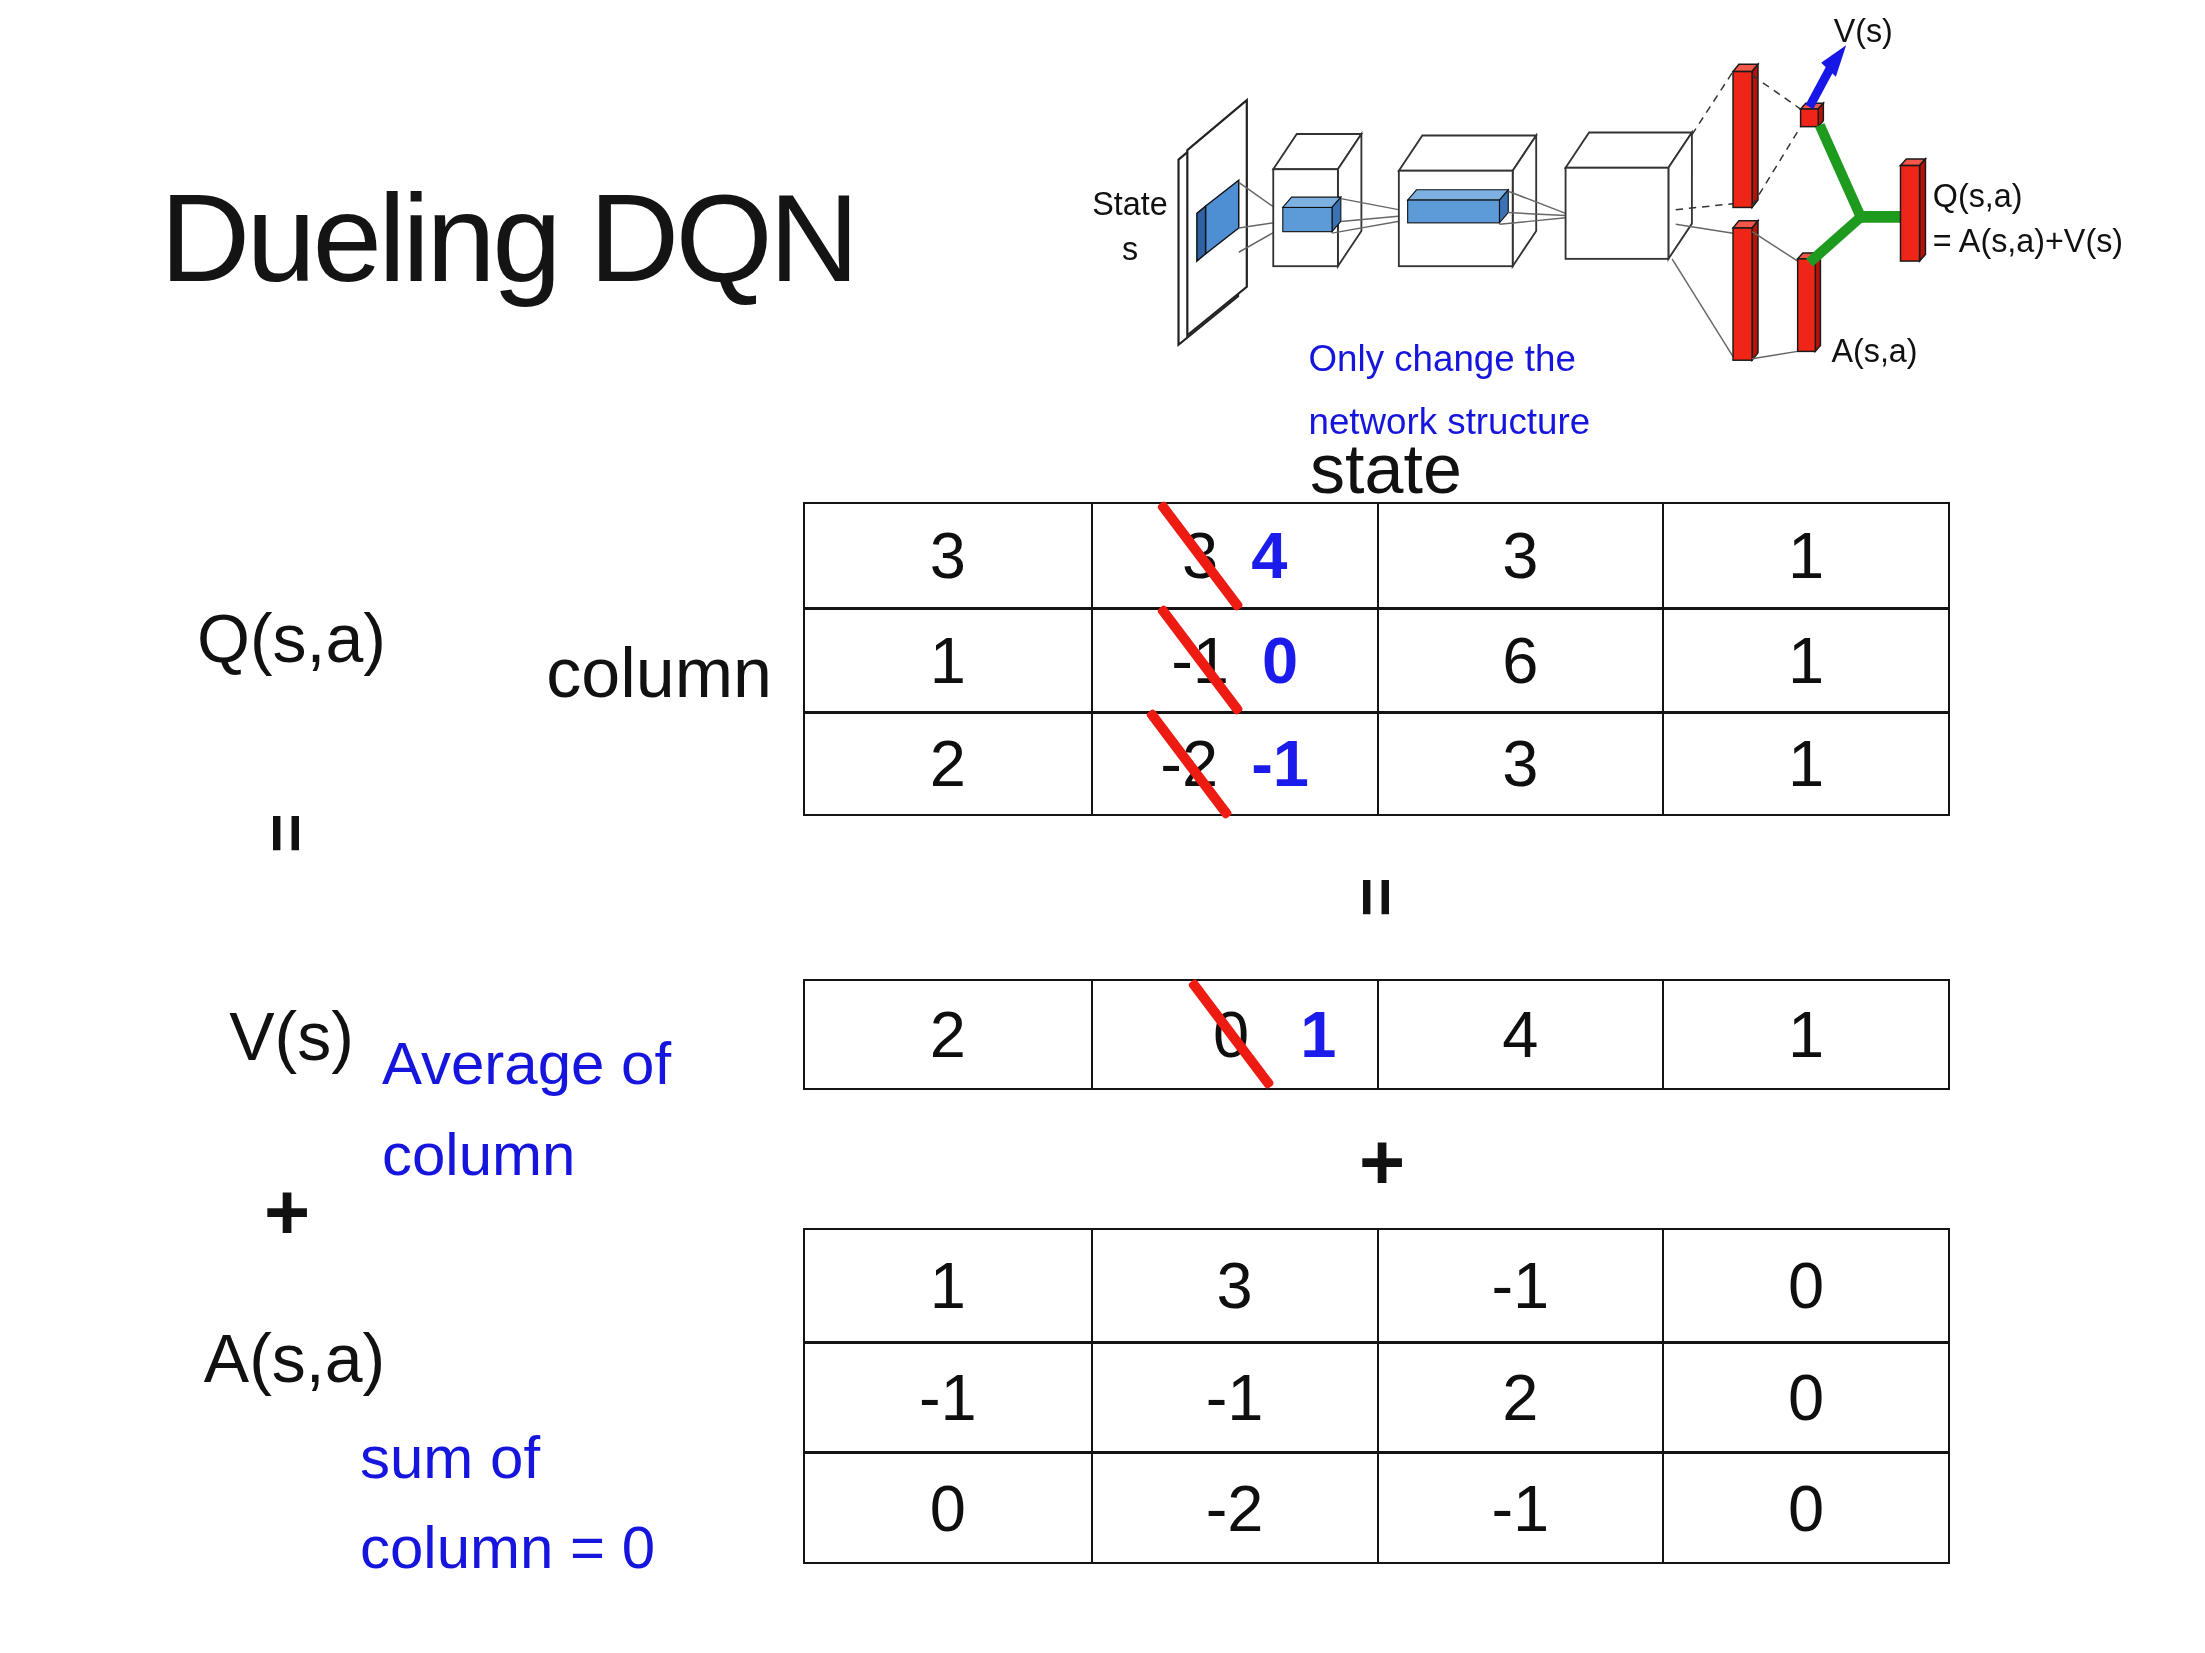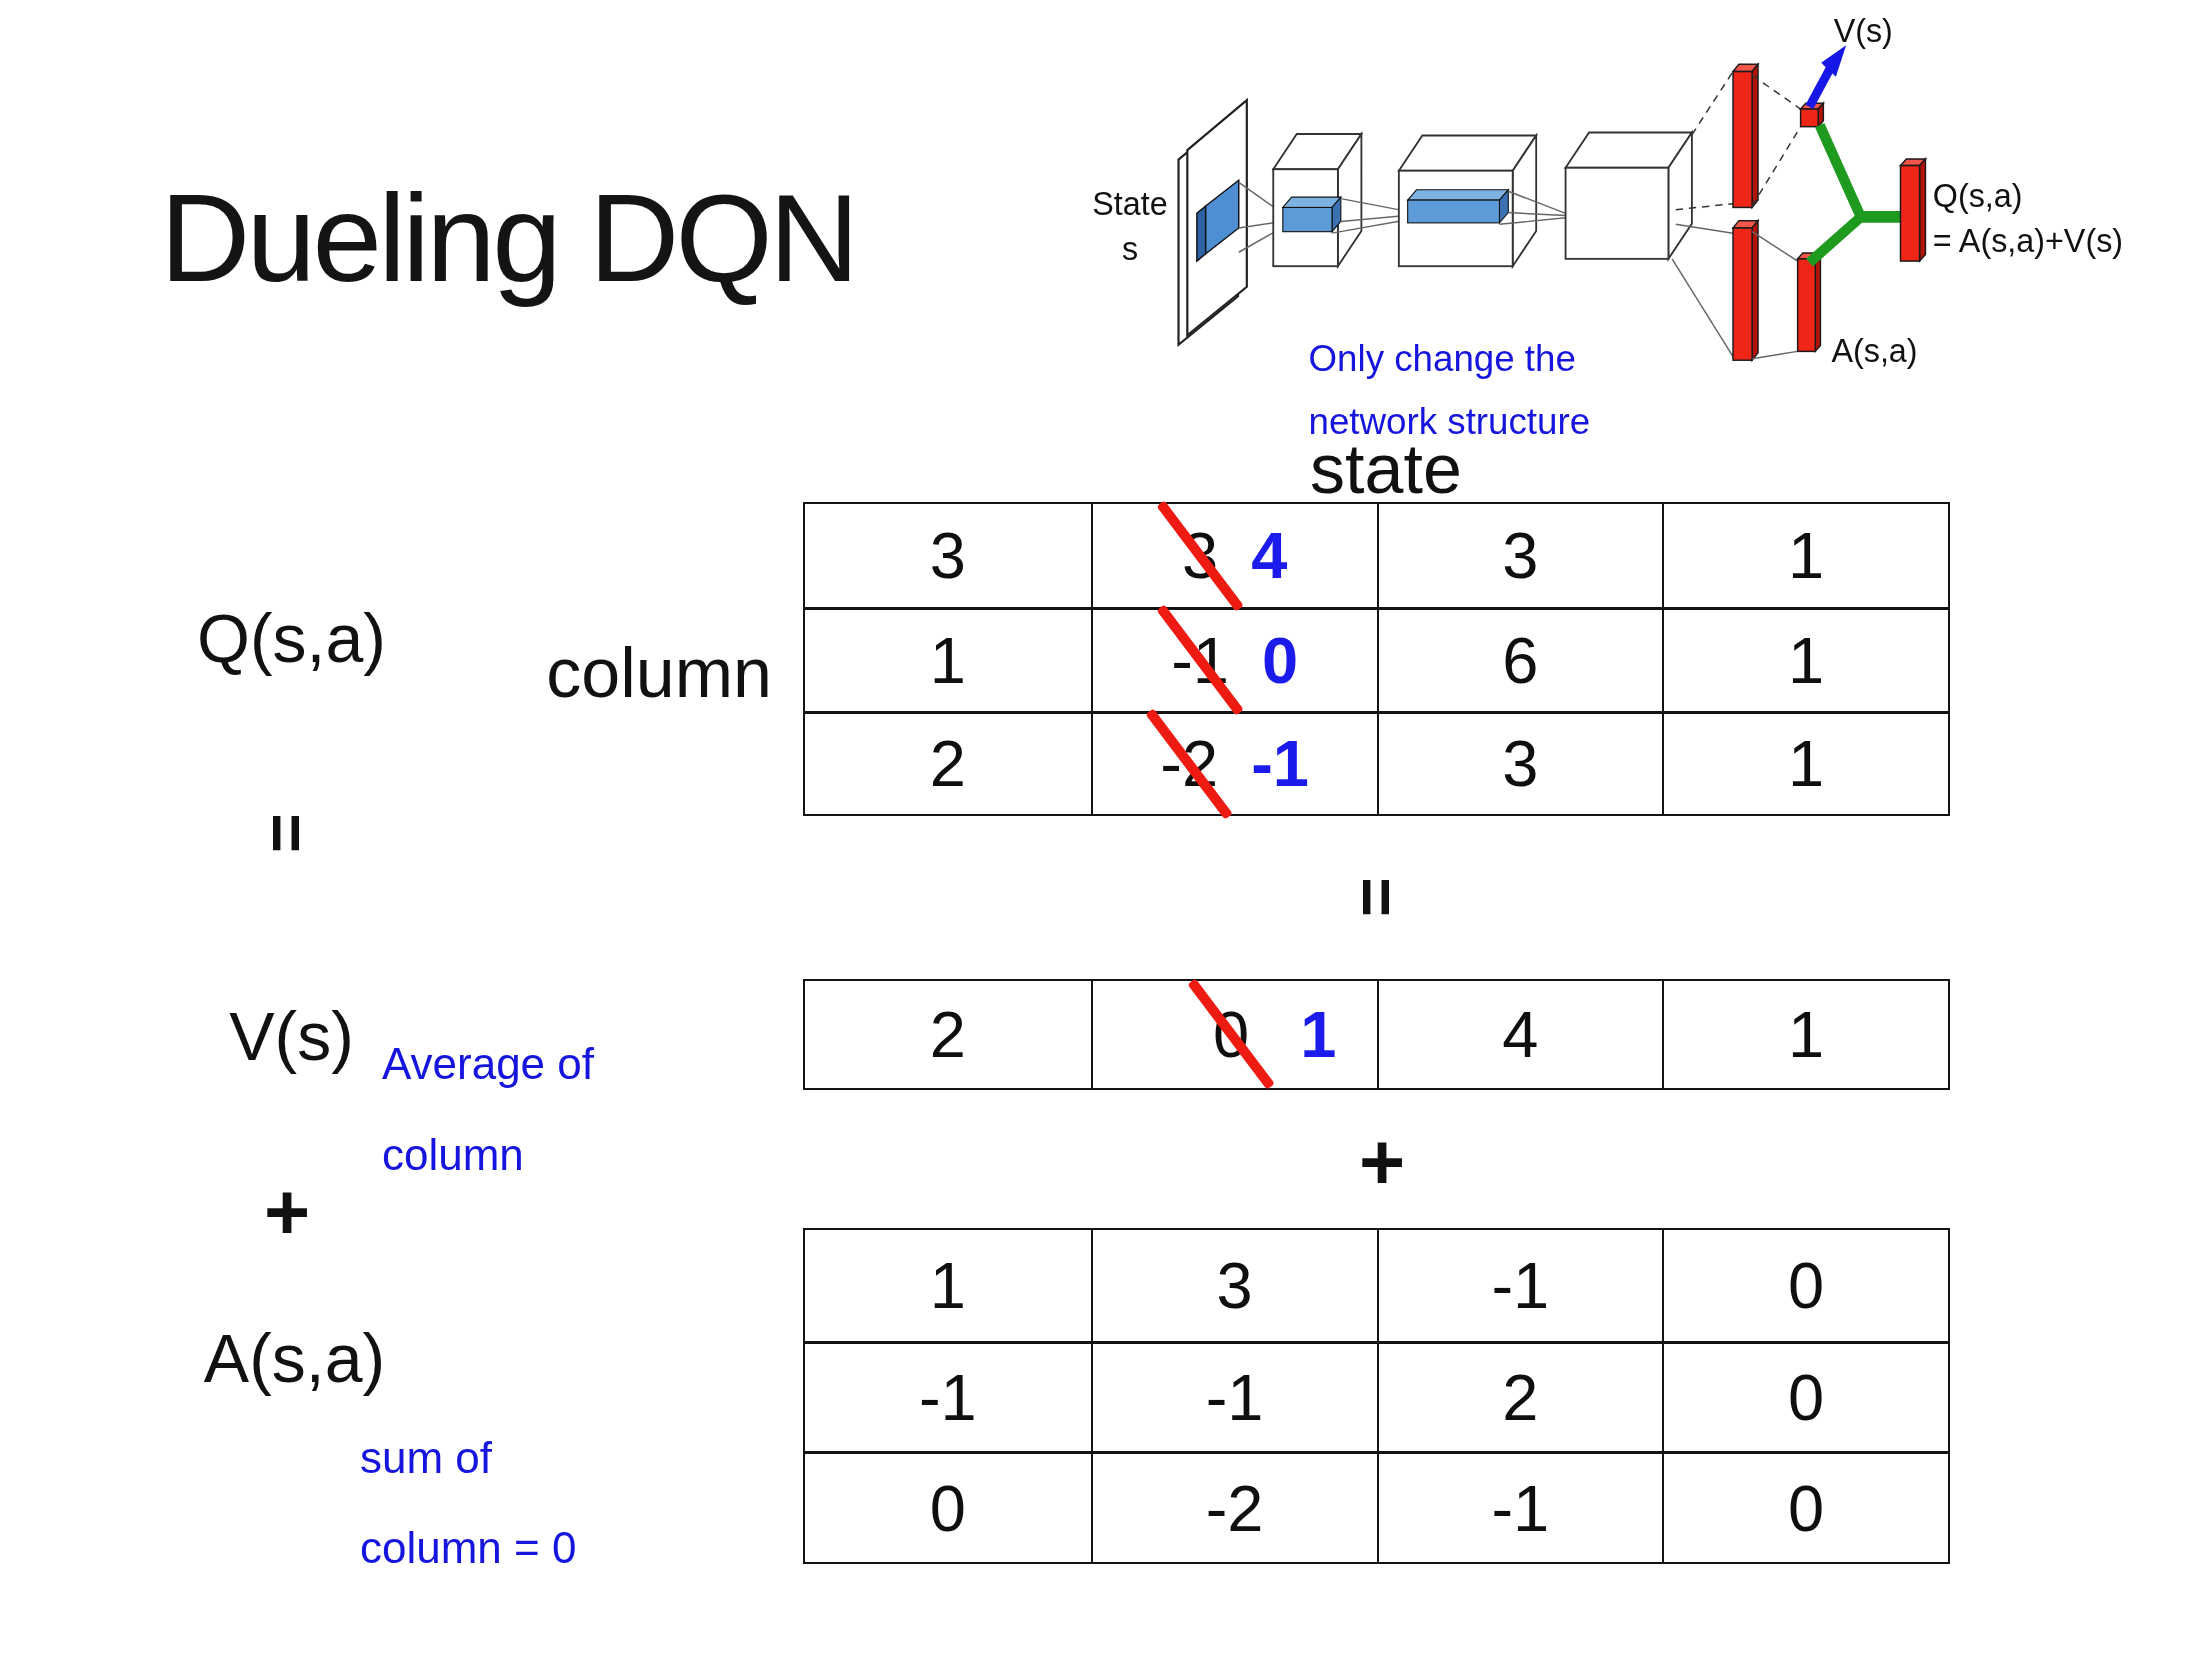--- a/index.html
+++ b/index.html
@@ -5,21 +5,21 @@
   html,body{margin:0;padding:0;}
   body{width:2205px;height:1654px;background:#ffffff;position:relative;overflow:hidden;
        font-family:"Liberation Sans",sans-serif;color:#111;}
   .abs{position:absolute;}
   .title{left:160px;top:166px;font-size:125px;letter-spacing:-3.7px;color:#141414;white-space:nowrap;}
   .lbl{font-size:70px;color:#111;line-height:70px;white-space:nowrap;}
   .lbl-c{text-align:center;width:221px;}
   .sym-eq{font-size:68px;font-weight:700;width:110px;text-align:center;line-height:82px;}
   .sym-eq span{display:inline-block;transform:rotate(90deg);}
   .sym-plus{font-size:79px;font-weight:700;width:110px;text-align:center;line-height:85px;}
-  .note{color:#1515dd;font-size:44px;white-space:pre-line;}
+  .note{color:#1515dd;font-size:60px;white-space:pre-line;}
   .tbl{position:absolute;display:grid;box-sizing:border-box;border:2.2px solid #141414;background:#fff;}
   .cell{display:flex;align-items:center;justify-content:center;font-size:65px;color:#0f0f0f;
         border-left:2.2px solid #141414;border-top:3.7px solid #141414;overflow:visible;}
   .cell.c0{border-left:none;}
   .cell.r0{border-top:none;}
   .pair{display:flex;align-items:center;justify-content:center;gap:33px;}
   .pair.wide{gap:51px;transform:translateX(40px);}
   .old{position:relative;}
   .old::after{content:"";position:absolute;left:50%;top:50%;width:132px;height:10.3px;
               margin:-5.1px 0 0 -66px;background:#ed1b12;border-radius:3.7px;transform:rotate(53deg);}

